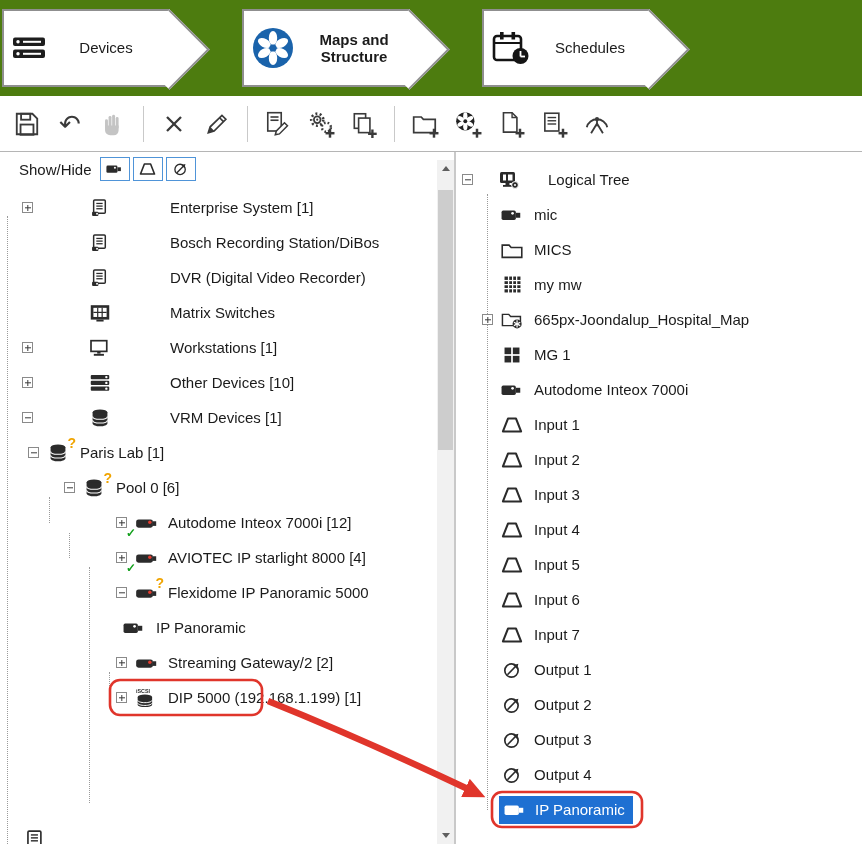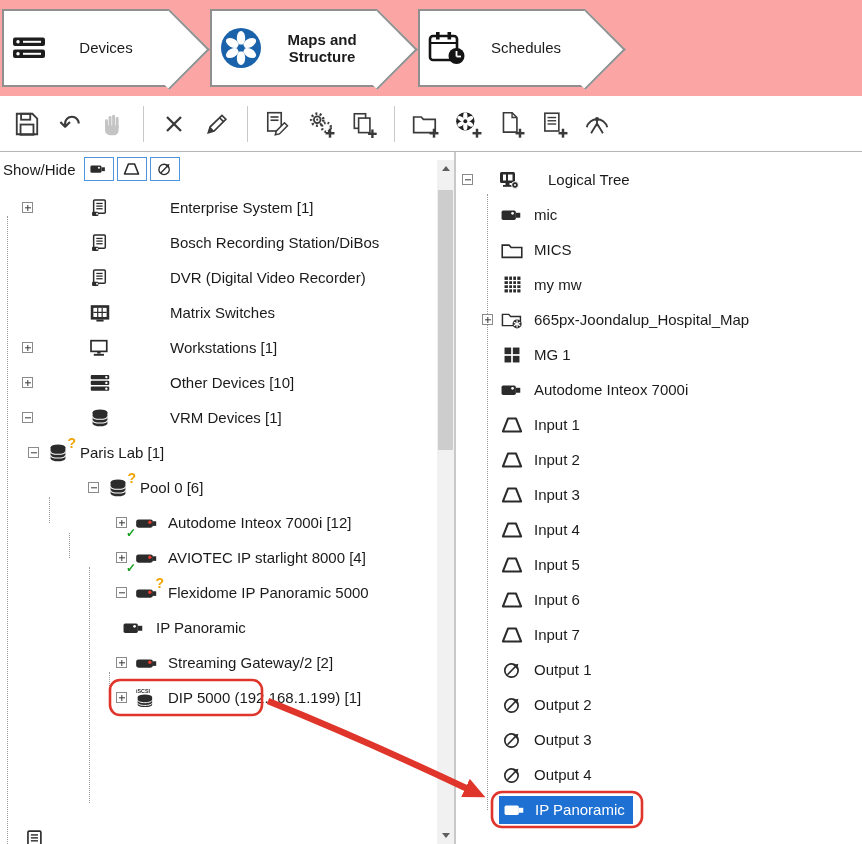--- a/index.html
+++ b/index.html
@@ -1,20 +1,20 @@
 <!DOCTYPE html>
 <html><head>
 <meta charset="utf-8">
 <style>
   html,body{margin:0;padding:0;width:862px;height:844px;background:#fff;overflow:hidden;
     font-family:"Liberation Sans",sans-serif;color:#1b1b1b;}
   *{box-sizing:border-box;}
 
   
-  .tabbar{height:96px;display:flex;align-items:center;padding-left:2px;position:relative;background:#fca5a5;}
+  .tabbar{height:96px;display:flex;align-items:center;padding-left:2px;position:relative;background:#4d7c0f;gap:32px;}
   .tab{position:relative;height:78px;width:168px;margin-right:40px;background:#fff;
        border:2px solid #8f8f8f;border-right:none;display:flex;align-items:center;gap:6px;padding:0 0 0 8px;}
   .tab::after{content:"";position:absolute;top:50%;right:-28px;width:55px;height:55px;margin-top:-27.5px;
        transform:rotate(45deg);border-top:2px solid #8f8f8f;border-right:2px solid #8f8f8f;background:#fff;}
   .tab-inner{position:relative;z-index:2;display:flex;align-items:center;gap:8px;width:100%;}
   .tab-label{flex:1;text-align:center;font-size:15px;line-height:1.15;max-width:104px;}
   .tab.selected .tab-label{font-weight:700;}
   .tab.last{width:200px;margin-right:0;}
   .tabic{flex:none;}
 
@@ -24,33 +24,33 @@
   .tbtn{width:34px;height:36px;display:flex;align-items:center;justify-content:center;color:#3a3a3a;}
   .tbtn svg{width:28px;height:28px;}
   .tsep{width:1px;height:36px;background:#c9c9c9;margin:0 4px;flex:none;}
   .undo-glyph::before{content:"\21B6";font-size:26px;color:#3a3a3a;line-height:1;}
 
   
   .content{display:flex;height:692px;}
   .left-panel{width:456px;position:relative;border-right:2px solid #c9c9c9;overflow:hidden;background:#fff;}
   .right-panel{flex:1;position:relative;overflow:hidden;background:#fff;}
 
-  .filter-bar{height:34px;display:flex;align-items:center;gap:3px;padding-left:3px;font-size:15px;}
+  .filter-bar{height:34px;display:flex;align-items:center;gap:3px;padding-left:19px;font-size:15px;}
   .sh-label{margin-right:5px;}
   .toggle{width:30px;height:24px;border:1px solid #4f94d8;background:#fff;display:flex;
           align-items:center;justify-content:center;color:#2b2b2b;}
   .toggle svg{width:17px;height:14px;}
 
   
   .tree{position:relative;z-index:1;}
   .ltree{margin-top:4px;}
   .rtree{margin-top:10px;}
   .trow{display:flex;align-items:center;height:35px;position:relative;}
   .lv0{padding-left:2px;}  .lv1{padding-left:22px;gap:48px;} .lv2{padding-left:28px;}
-  .lv3{padding-left:88px;} .lv4{padding-left:116px;} .lv5{padding-left:104px;}
+  .lv3{padding-left:64px;} .lv4{padding-left:116px;} .lv5{padding-left:104px;}
   .rlv0{padding-left:6px;gap:17px;} .rlv1{padding-left:26px;}
   .exp{width:11px;height:11px;border:1px solid #8a8a8a;background:#fff;margin-right:6px;flex:none;position:relative;z-index:2;}
   .exp::before{content:"";position:absolute;left:1.5px;right:1.5px;top:50%;transform:translateY(-50%);height:1.4px;background:#3c3c3c;}
   .exp.plus::after{content:"";position:absolute;top:1.5px;bottom:1.5px;left:50%;transform:translateX(-50%);width:1.4px;background:#3c3c3c;}
   .exp.blank{visibility:hidden;}
   .ticon{width:26px;height:22px;flex:none;display:flex;align-items:center;justify-content:center;
          position:relative;margin-right:6px;color:#2b2b2b;}
   .ticon svg{width:22px;height:18px;}
   .tlabel{font-size:15px;white-space:nowrap;padding:1px 3px;}
   .badge{position:absolute;line-height:1;}

